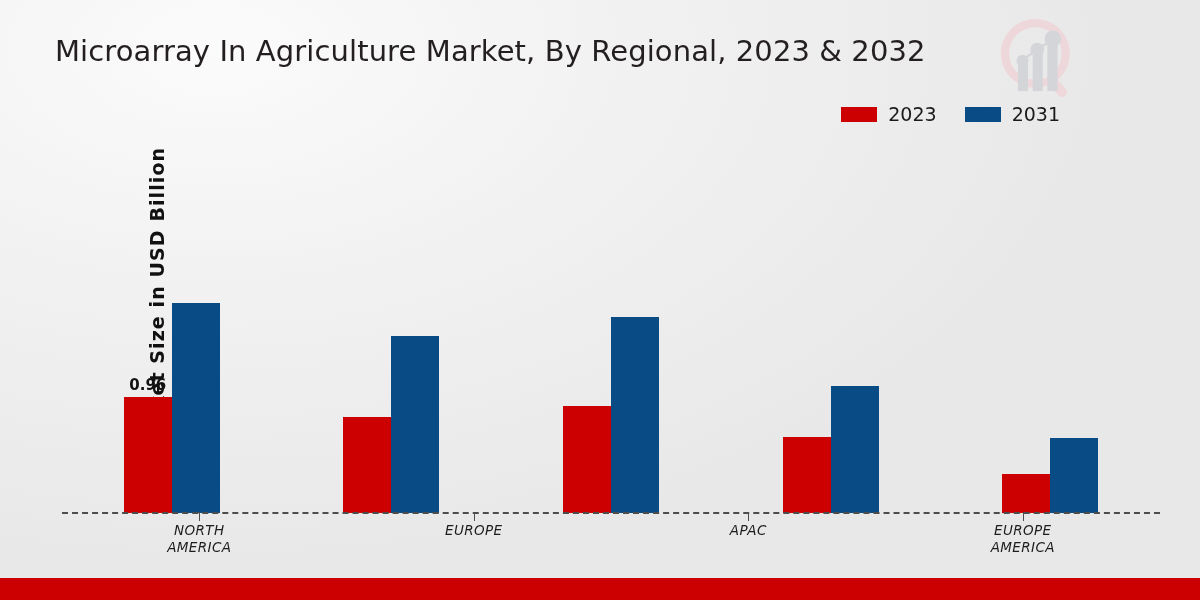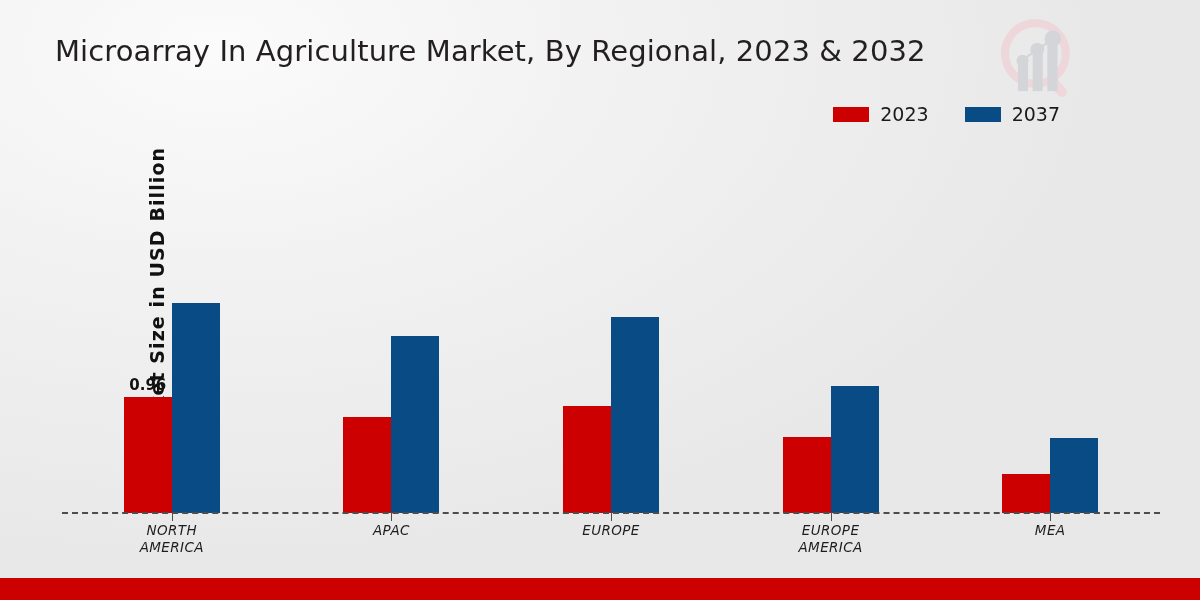--- a/index.html
+++ b/index.html
@@ -46,21 +46,21 @@
     font-family: "DejaVu Sans", sans-serif;
   }
 
   
   .legend {
     position: absolute;
     right: 140px;
     top: 103px;
     display: flex;
     align-items: flex-start;
-    gap: 36px;
+    gap: 28px;
   }
   .legend-item {
     display: flex;
     align-items: center;
     gap: 11px;
   }
   .legend-swatch {
     width: 36px;
     height: 15px;
     display: block;
@@ -202,21 +202,21 @@
 
   <div class="chart-title">Microarray In Agriculture Market, By Regional, 2023 &amp; 2032</div>
 
   <div class="legend">
     <div class="legend-item">
       <span class="legend-swatch" style="background:#cc0000"></span>
       <span class="legend-label">2023</span>
     </div>
     <div class="legend-item">
       <span class="legend-swatch" style="background:#084b85"></span>
-      <span class="legend-label">2037</span>
+      <span class="legend-label">2031</span>
     </div>
   </div>
 
   <div class="y-axis-title">Market Size in USD Billion</div>
 
   <div class="groups">
 
     <div class="bar-group">
       <div class="bar red" style="height:116px">
         <span class="bar-value">0.96</span>
@@ -247,29 +247,26 @@
   </div>
 
   <div class="baseline"></div>
 
   <div class="tick-row">
     <div class="tick">
       <div class="tick-label">NORTH</div>
       <div class="tick-label">AMERICA</div>
     </div>
     <div class="tick">
+      <div class="tick-label">EUROPE</div>
+    </div>
+    <div class="tick">
       <div class="tick-label">APAC</div>
-    </div>
-    <div class="tick">
-      <div class="tick-label">EUROPE</div>
     </div>
     <div class="tick">
       <div class="tick-label">EUROPE</div>
       <div class="tick-label">AMERICA</div>
     </div>
-    <div class="tick">
-      <div class="tick-label">MEA</div>
-    </div>
   </div>
 
   <div class="bottom-band"></div>
 
 </div>
 
 </body></html>

